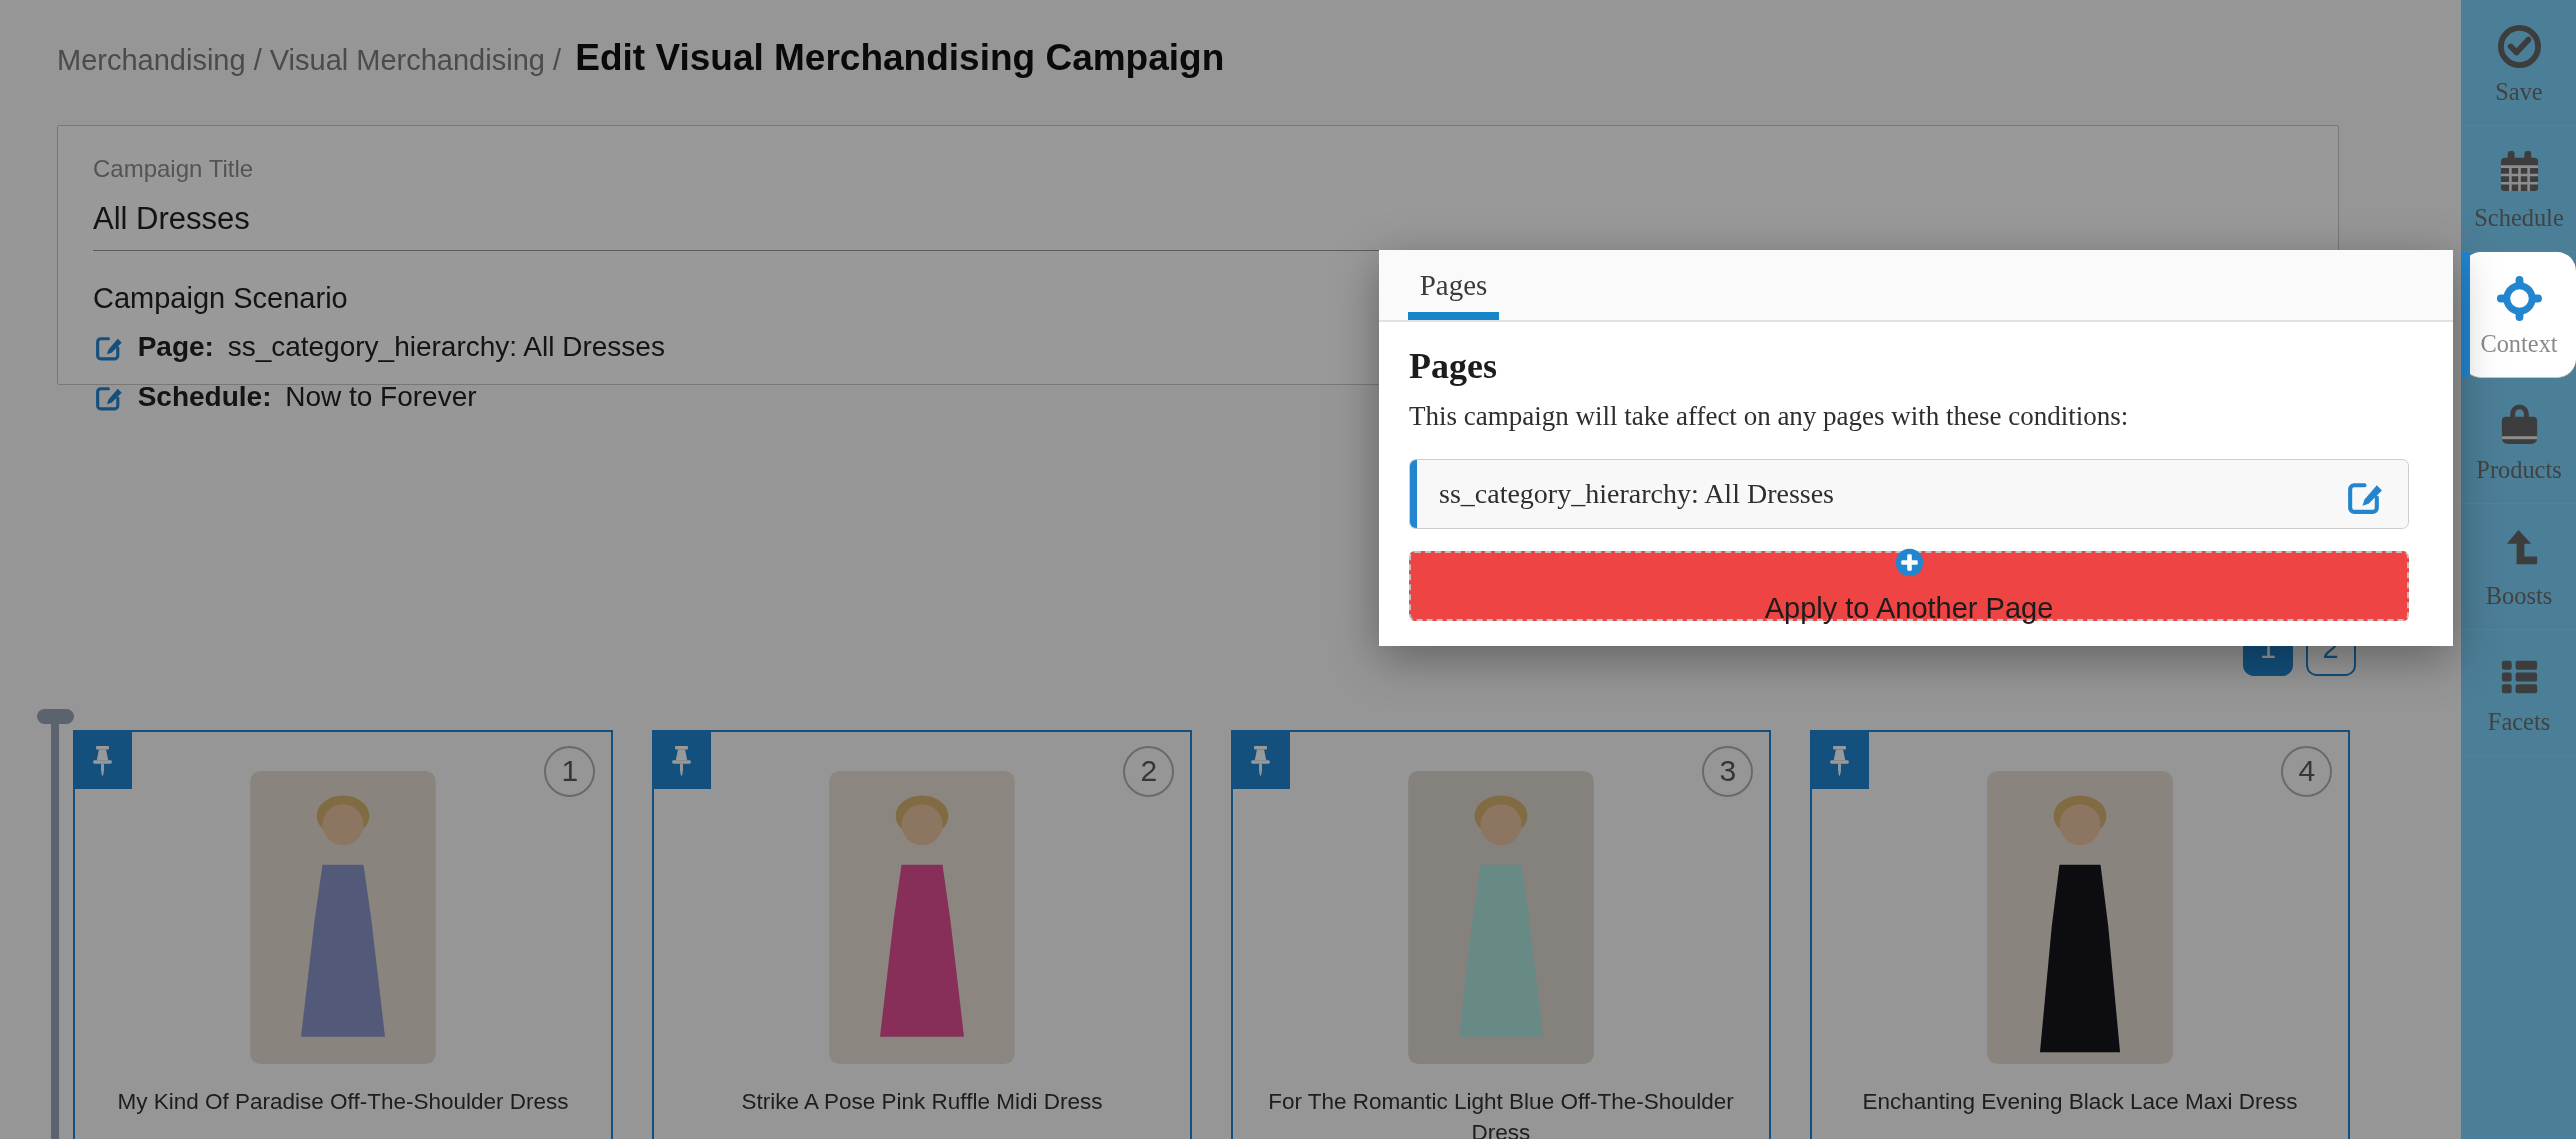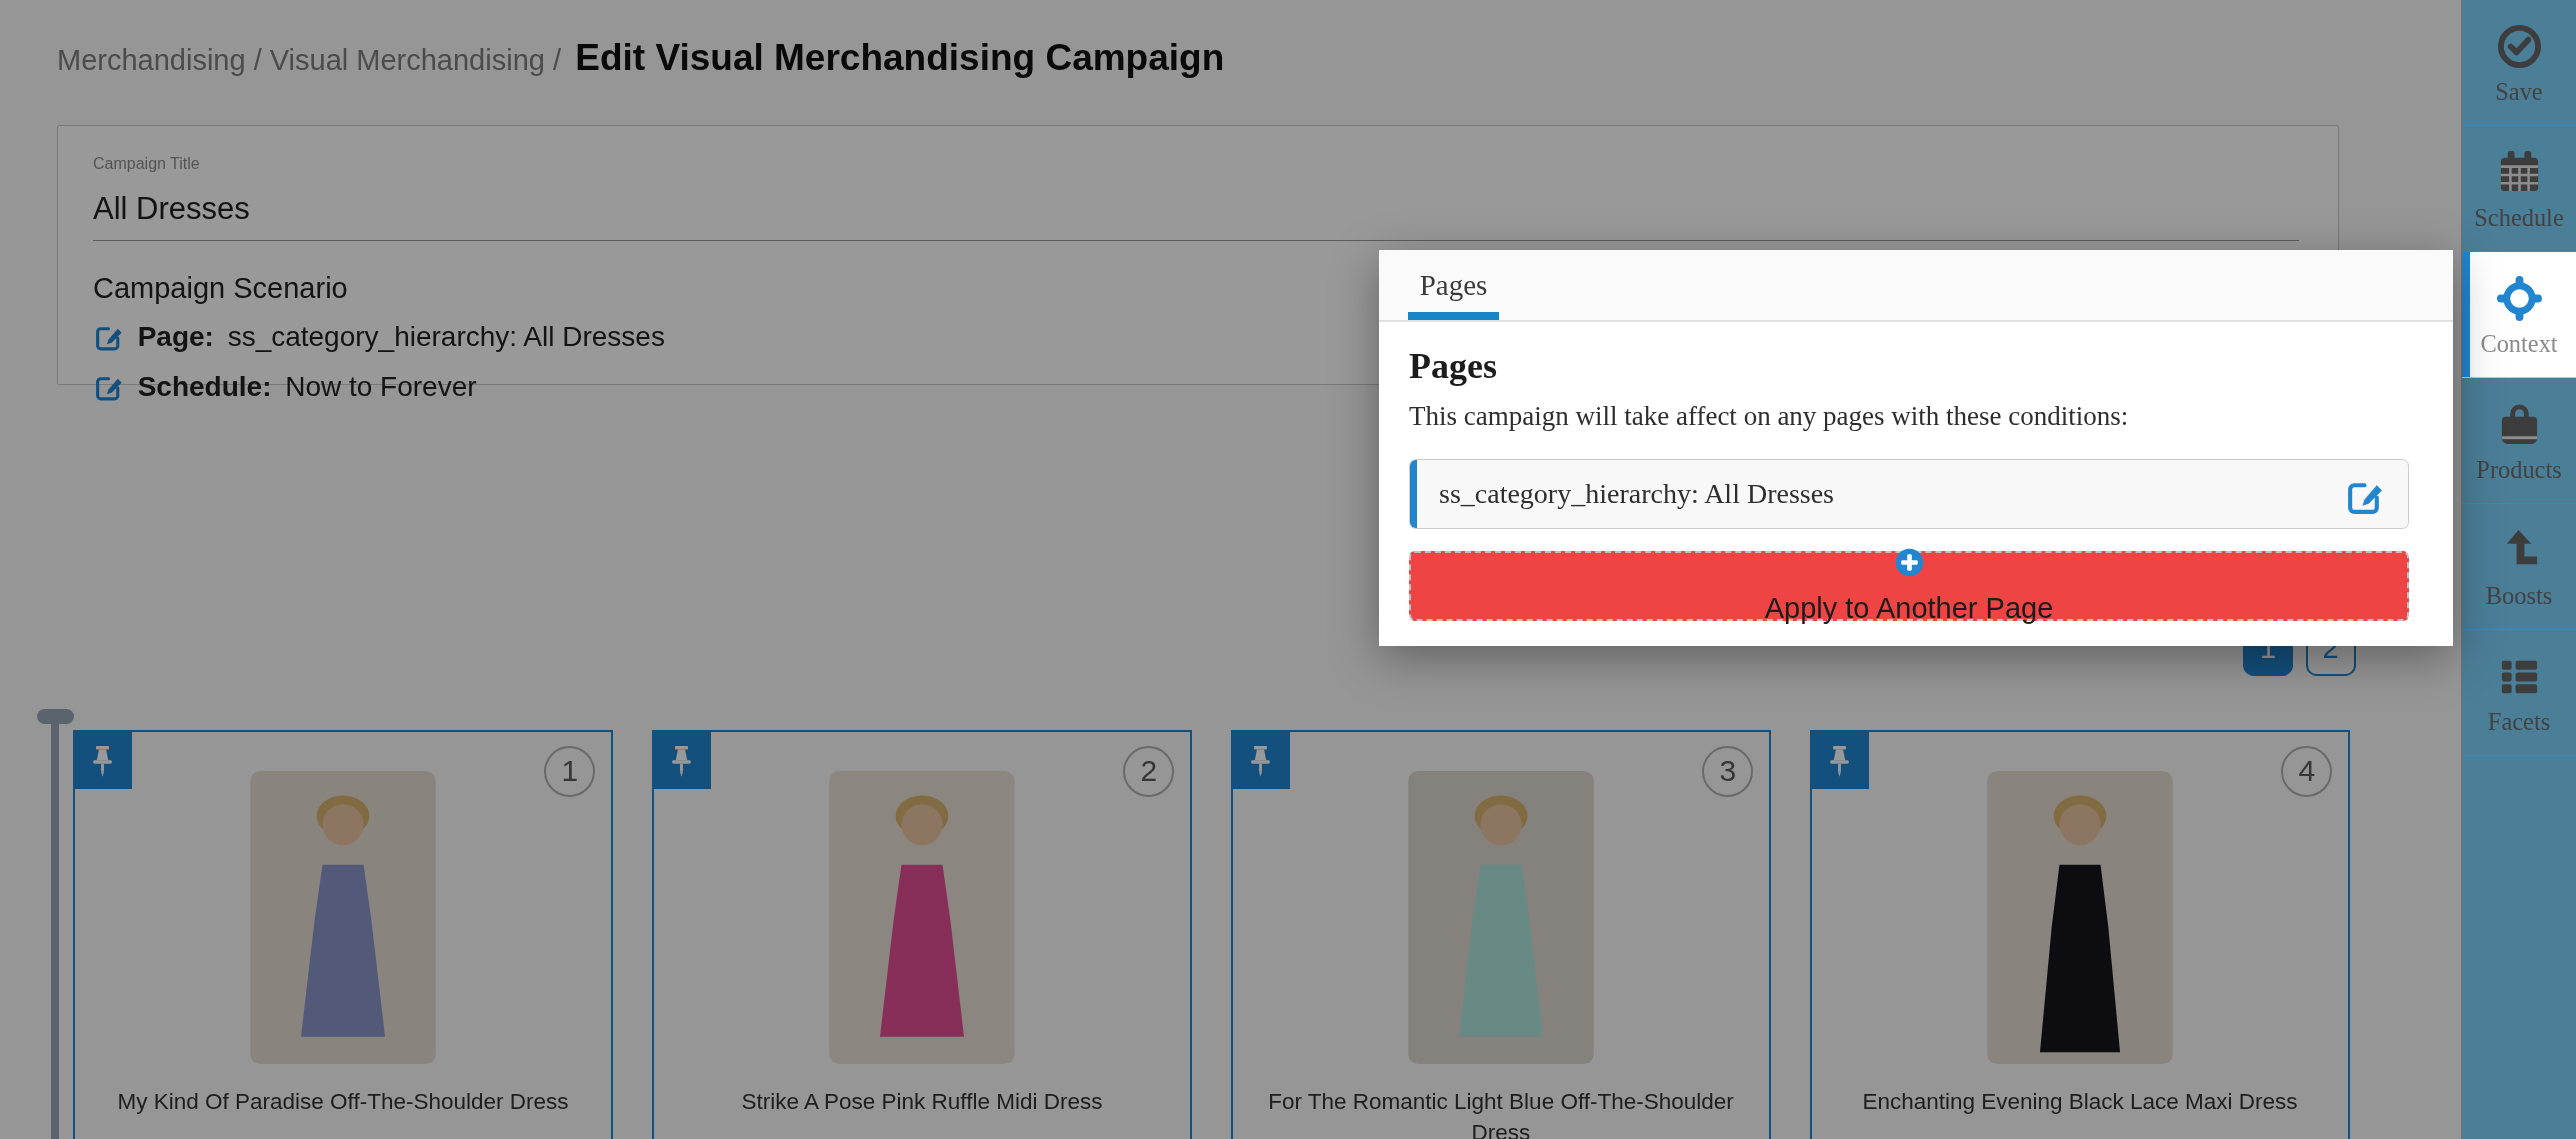--- a/index.html
+++ b/index.html
@@ -8,21 +8,21 @@
 
   
   .breadcrumb{position:absolute;left:57px;top:37px;white-space:nowrap;}
   .bc-path{font-size:29px;color:#7d7d7d;}
   .bc-current{font-size:37px;font-weight:bold;color:#111;margin-left:9.8px;}
 
   
   .campaign-box{position:absolute;left:57px;top:125px;width:2282px;height:260px;
                 background:#ffffff;border:1px solid #c9c9c9;border-radius:2px;
                 box-sizing:border-box;padding:29px 35px;}
-  .ct-label{font-size:16px;color:#8d8d8d;}
+  .ct-label{font-size:24px;color:#8d8d8d;}
   .ct-input{margin-top:17.6px;font-size:31px;color:#222;padding-bottom:13.7px;
             border-bottom:1px solid #9a9a9a;width:calc(100% - 3.9px);}
   .scenario-h{margin:31px 0 0 0;font-size:29px;font-weight:normal;color:#222;}
   .scen-row{margin-top:15.6px;display:flex;align-items:flex-start;gap:13.7px;height:35px;}
   .edit-ic{width:31px;height:31px;display:inline-flex;}
   .scen-label{font-size:28px;font-weight:bold;color:#222;}
   .scen-value{font-size:28px;color:#222;}
 
   
   .drag-marker{position:absolute;left:37px;top:709px;width:39px;height:431px;}
@@ -55,21 +55,21 @@
   .overlay{position:absolute;inset:0;background:rgba(0,0,0,0.40);z-index:50;}
 
   
   .sidebar{position:absolute;right:0;top:0;width:115px;height:1140px;
            background:#7dd3fc;border-left:1px solid #bdbdbd;box-sizing:border-box;}
   .sb-item{position:relative;height:125px;border-bottom:1px solid #c6c6c6;
            display:flex;flex-direction:column;align-items:center;cursor:pointer;}
   .sb-icon{margin-top:23.4px;width:47px;height:47px;display:flex;align-items:center;justify-content:center;}
   .sb-icon svg{fill:#666;}
   .sb-label{margin-top:7.8px;font-size:24.4px;color:#6e6e6e;}
-  .sb-item.active{background:#ffffff;z-index:70;}
+  .sb-item.active{background:#ffffff;z-index:70;border-radius:19px;}
   .sb-item.active::before{content:"";position:absolute;left:0;top:0;width:7.8px;height:100%;background:#2185d0;}
   .sb-item.active .sb-icon svg{fill:#2185d0;}
   .sb-item.active .sb-label{color:#8a8a8a;}
 
   
   .pages-panel{position:absolute;left:1379px;top:250px;width:1074px;height:396px;
                background:#ffffff;z-index:70;box-shadow:0 11.7px 44px rgba(0,0,0,0.35);
                box-sizing:border-box;}
   .tabbar{height:72px;background:#fafafa;border-bottom:2px solid #e2e2e2;box-sizing:border-box;}
   .tab{display:inline-block;margin-left:29px;padding:0 11.7px;height:70px;line-height:70px;

